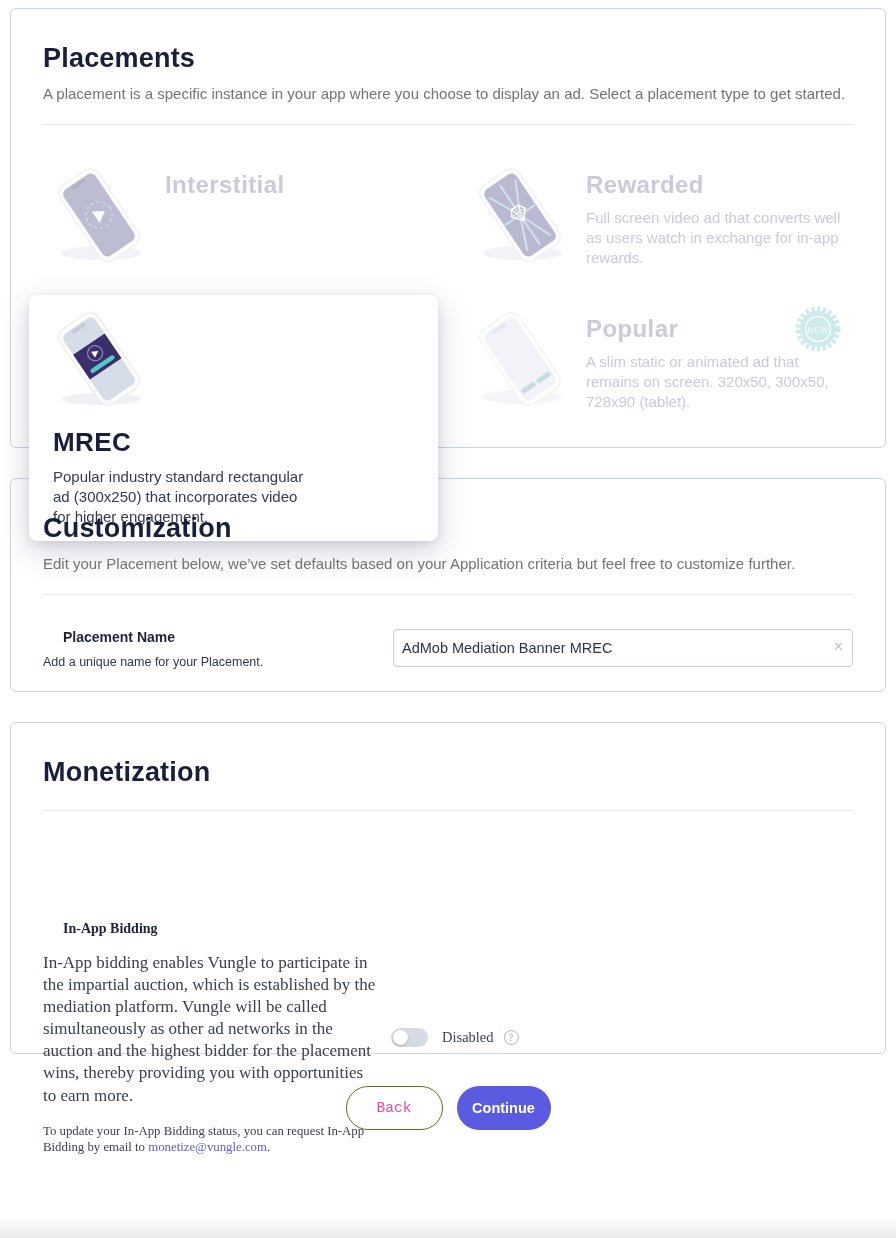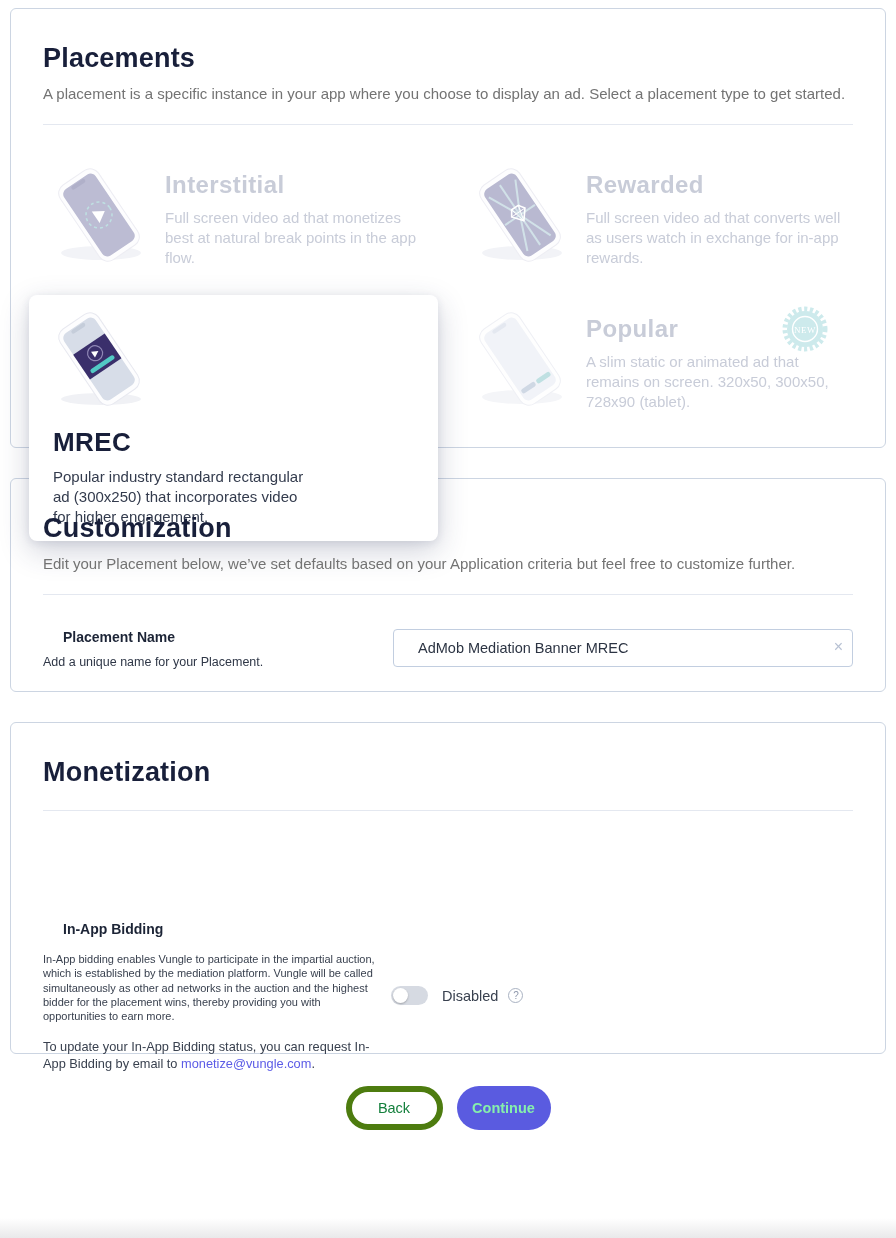--- a/index.html
+++ b/index.html
@@ -95,42 +95,42 @@
     font-size: 12.5px;
     color: #2f3747;
     margin-top: 10px;
   }
   .input-wrap { position: relative; width: 460px; }
   .text-input {
     width: 460px;
     height: 38px;
     border: 1px solid #c2cee0;
     border-radius: 4px;
-    padding: 0 32px 0 24px;
+    padding: 0 32px 0 8px;
     font-size: 14.5px;
     color: #2c3443;
     font-family: "Liberation Sans", sans-serif;
     outline: none;
   }
   .clear-x {
     position: absolute;
     right: 10px; top: 10px;
     font-size: 16px;
     color: #b7c1d3;
     cursor: pointer;
     line-height: 1;
   }
 
   
   #monetization-card { margin-top: 30px; height: 332px; }
-  .bidding-row { display: flex; margin-top: 110px; }
+  .bidding-row { display: flex; margin-top: 110px; font-family: Liberation Serif, serif; }
   .bidding-left { flex: 0 0 348px; }
   .bidding-desc {
     margin-top: 15px;
-    font-size: 11px;
+    font-size: 17px;
     line-height: 1.3;
     color: #39414f;
     max-width: 336px;
   }
   .bidding-note {
     margin-top: 16px;
     font-size: 12.8px;
     line-height: 1.3;
     color: #39414f;
     max-width: 336px;
@@ -177,28 +177,29 @@
   .btn {
     height: 44px;
     border-radius: 22px;
     font-size: 14.5px;
     font-family: "Liberation Sans", sans-serif;
     cursor: pointer;
   }
   .btn-back {
     width: 97px;
     background: #fff;
-    border: 6px solid #4d7c0f;
-    color: #15803d;
+    border: 1px solid #4d7c0f;
+    color: #ec4899;
+    font-family: Liberation Mono, monospace;
   }
   .btn-continue {
     width: 94px;
     background: #5a5be0;
     border: none;
-    color: #86efac;
+    color: #ffffff;
     font-weight: bold;
   }
 </style>
 </head>
 <body>
 
 <section class="card" id="placements-card">
   <div class="card-inner">
     <h1 class="card-title">Placements</h1>
     <p class="card-subtitle">A placement is a specific instance in your app where you choose to display an ad. Select a placement type to get started.</p>
@@ -214,21 +215,20 @@
               <rect x="33" y="5" width="46" height="90" rx="10" fill="#fdfdfe" stroke="#ededf3"></rect>
               <rect x="37" y="10" width="38" height="80" rx="6" fill="#bcbcd3"></rect>
               <rect x="48" y="11" width="16" height="4" rx="2" fill="#b0b0c9"></rect>
               <circle cx="56" cy="50" r="13" fill="none" stroke="#bfe0e2" stroke-width="1.5" stroke-dasharray="3 3"></circle>
               <path d="M52 43 L63 50 L52 57 Z" fill="#ffffff"></path>
             </g>
           </svg>
         </div>
         <div class="tile-body">
           <div class="tile-title">Interstitial</div>
-          <div class="tile-desc">Full screen video ad that monetizes best at natural break points in the app flow.</div>
         </div>
       </div>
 
       <div class="placement-tile">
         <div class="tile-icon">
           <svg width="112" height="100" viewBox="0 0 112 100">
             <ellipse cx="58" cy="88" rx="40" ry="7" fill="#f2f3f7"></ellipse>
             <g transform="rotate(-34 56 50)">
               <rect x="33" y="5" width="46" height="90" rx="10" fill="#fdfdfe" stroke="#ededf3"></rect>
               <rect x="37" y="10" width="38" height="80" rx="6" fill="#b9b9d1"></rect>
@@ -283,21 +283,21 @@
               <rect x="37" y="10" width="38" height="80" rx="6" fill="#f1f3f8"></rect>
               <rect x="48" y="11" width="16" height="4" rx="2" fill="#e4e8f0"></rect>
               <rect x="39" y="76" width="16" height="5" rx="2" fill="#cfd8e4"></rect>
               <rect x="57" y="76" width="16" height="5" rx="2" fill="#bfe0e2"></rect>
             </g>
           </svg>
         </div>
         <div class="tile-body" style="position:relative;">
           <div class="tile-title">Popular</div>
           <div class="tile-desc">A slim static or animated ad that remains on screen. 320x50, 300x50, 728x90 (tablet).</div>
-          <div class="tile-badge" style="position:absolute; right:16px; top:-4px;">
+          <div class="tile-badge" style="position:absolute; right:3px; top:-4px;">
             <svg width="48" height="48" viewBox="0 0 48 48">
               <circle cx="24" cy="24" r="18" fill="#cdeaec"></circle>
               <circle cx="24" cy="24" r="20" fill="none" stroke="#cdeaec" stroke-width="5" stroke-dasharray="3.2 2.6"></circle>
               <circle cx="24" cy="24" r="12.5" fill="none" stroke="#ffffff" stroke-width="1.4"></circle>
               <text x="24" y="27.5" text-anchor="middle" font-size="9" font-family="Liberation Serif, serif" fill="#ffffff" letter-spacing="0.5">NEW</text>
             </svg>
           </div>
         </div>
       </div>
 

